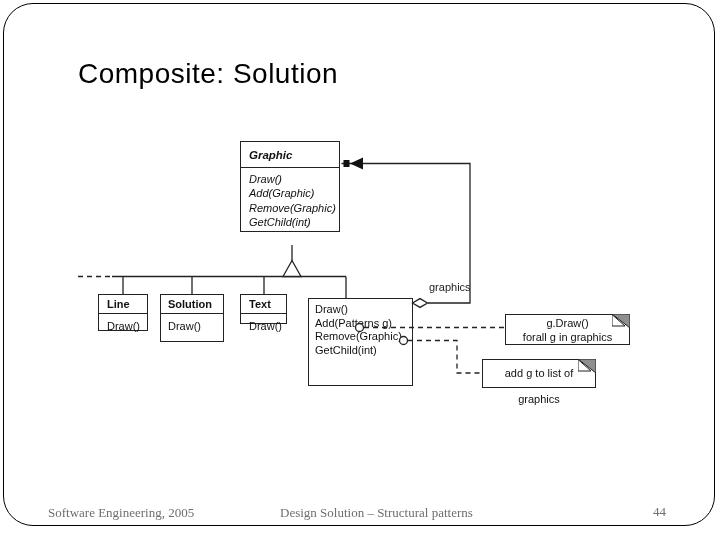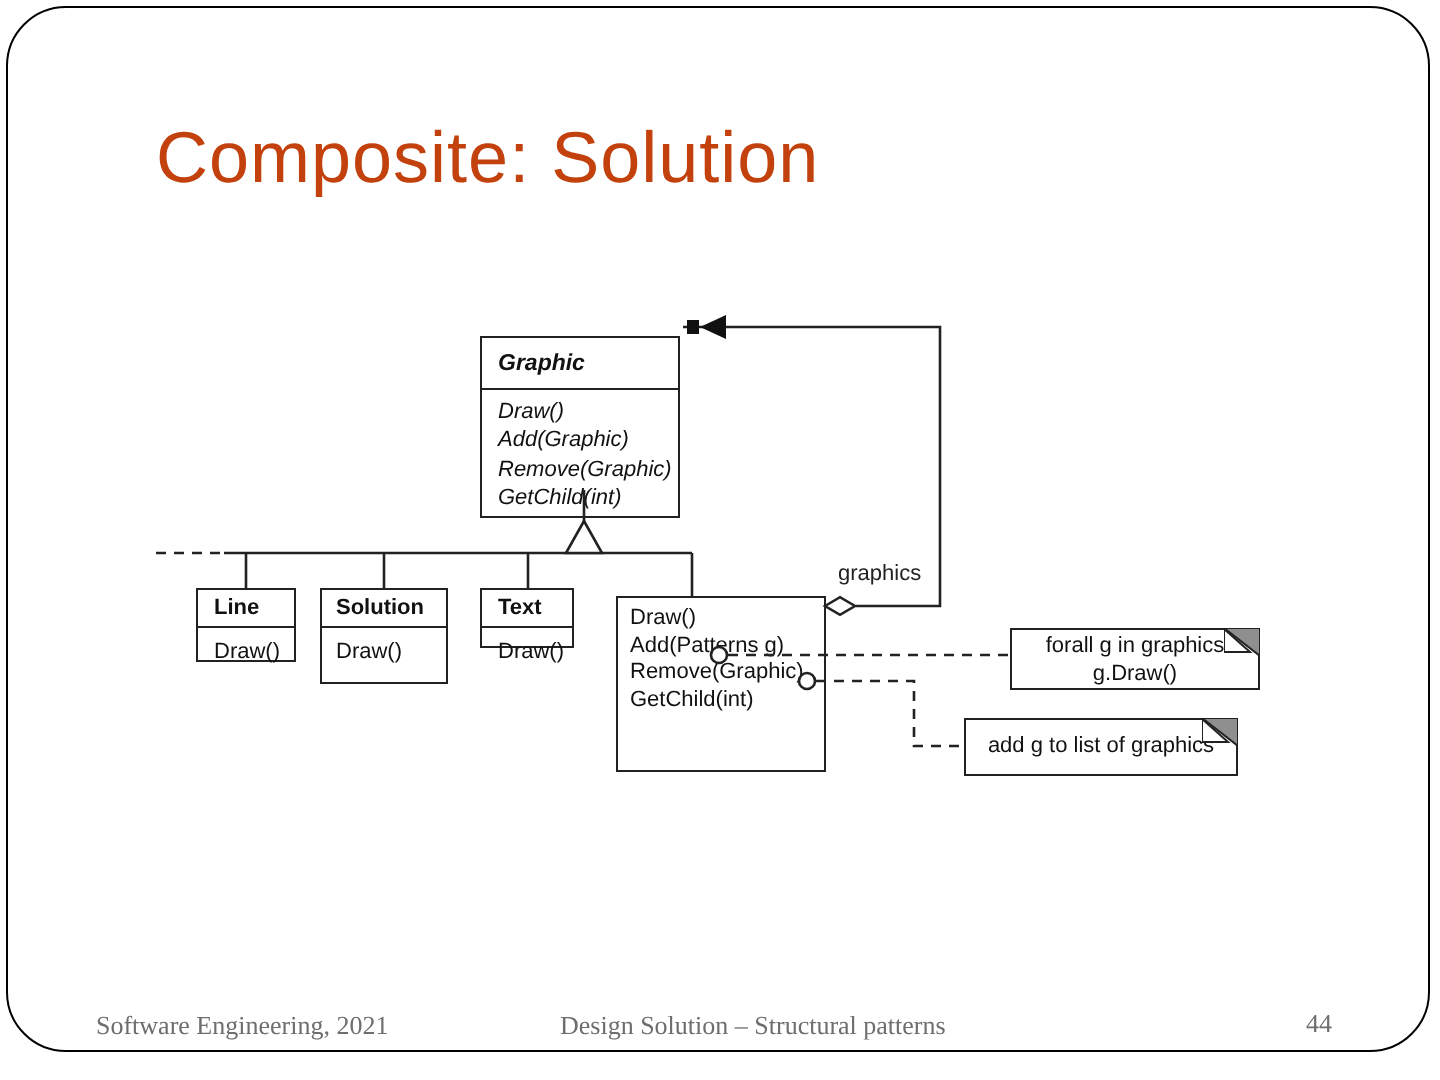--- a/index.html
+++ b/index.html
@@ -1,20 +1,20 @@
 <!DOCTYPE html>
 <html><head>
 <meta charset="utf-8">
 <style>
   html,body{margin:0;padding:0;background:#fff;width:720px;height:540px;overflow:hidden;}
   body{font-family:"Liberation Sans",sans-serif;position:relative;}
   .frame{position:absolute;left:3px;top:3px;width:712px;height:523px;
          border:1.5px solid #000;border-radius:30px;background:#fff;box-sizing:border-box;}
   .slide-title{position:absolute;left:78px;top:58px;margin:0;
-         font-size:36px;font-weight:400;color:#c2410c;letter-spacing:0.5px;}
+         font-size:28px;font-weight:400;color:#000000;letter-spacing:0.5px;}
   
   .uml-box{position:absolute;background:#fff;border:1.4px solid #222;box-sizing:border-box;
          font-size:11px;color:#111;}
   .uml-box .cls-name{border-bottom:1.4px solid #222;font-weight:bold;padding-left:8px;
          display:flex;align-items:center;box-sizing:border-box;}
   .uml-box .methods{padding:4px 4px 0 8px;}
   .uml-box .methods div{white-space:nowrap;}
   .italic{font-style:italic;}
   
   .uml-note{position:absolute;background:#fff;border:1.3px solid #222;box-sizing:border-box;
@@ -26,21 +26,21 @@
   .footer-text{position:absolute;font-family:"Liberation Serif",serif;
          font-size:13px;color:#6e6e6e;white-space:nowrap;}
 </style>
 </head>
 <body>
 
 <div class="frame"></div>
 
 <h1 class="slide-title">Composite: Solution</h1>
 
-<div class="uml-box" style="left:240px;top:168px;width:100px;height:91px;">
+<div class="uml-box" style="left:240px;top:141px;width:100px;height:91px;">
   <div class="cls-name italic" style="height:26px;font-size:11.5px;">Graphic</div>
   <div class="methods italic" style="line-height:14.3px;font-size:11px;">
     <div>Draw()</div>
     <div>Add(Graphic)</div>
     <div>Remove(Graphic)</div>
     <div>GetChild(int)</div>
   </div>
 </div>
 
 <div class="uml-box" style="left:98px;top:294px;width:50px;height:37px;">
@@ -66,21 +66,21 @@
 
 <div class="uml-box" style="left:308px;top:298px;width:105px;height:88px;">
   <div class="methods" style="line-height:13.5px;padding-left:6px;padding-top:4px;">
     <div>Draw()</div>
     <div>Add(Patterns g)</div>
     <div>Remove(Graphic)</div>
     <div>GetChild(int)</div>
   </div>
 </div>
 
-<div class="diagram-label" style="left:419px;top:281px;">graphics</div>
+<div class="diagram-label" style="left:429px;top:281px;">graphics</div>
 
 <svg class="overlay" width="720" height="540" viewBox="0 0 720 540">
   <g stroke="#222" stroke-width="1.3" fill="none">
 
     <line x1="292" y1="245" x2="292" y2="261"></line>
 
     <path d="M112 276.5 H346"></path>
     <path d="M78 276.5 H112" stroke-dasharray="5 4"></path>
     <path d="M123 276.5 V294"></path>
     <path d="M192 276.5 V294"></path>
@@ -104,27 +104,27 @@
     <circle cx="359.5" cy="327.5" r="4" fill="#fff"></circle>
     <circle cx="403.5" cy="340.5" r="4" fill="#fff"></circle>
   </g>
 </svg>
 
 <div class="uml-note" style="left:505px;top:314px;width:125px;height:31px;line-height:13.5px;padding-top:2px;">
   <svg class="fold" width="18" height="14" viewBox="0 0 18 14">
     <polygon points="0,0 18,0 18,14" fill="#8f8f8f" stroke="#222" stroke-width="1"></polygon>
     <polygon points="0,0.5 13,12 0,12" fill="#fff" stroke="#222" stroke-width="1"></polygon>
   </svg>
+  <div>g.Draw()</div>
   <div>forall g in graphics</div>
-  <div>g.Draw()</div>
 </div>
 
-<div class="uml-note" style="left:482px;top:359px;width:137px;height:29px;line-height:26px;">
+<div class="uml-note" style="left:482px;top:359px;width:114px;height:29px;line-height:26px;">
   <svg class="fold" width="18" height="14" viewBox="0 0 18 14">
     <polygon points="0,0 18,0 18,14" fill="#8f8f8f" stroke="#222" stroke-width="1"></polygon>
     <polygon points="0,0.5 13,12 0,12" fill="#fff" stroke="#222" stroke-width="1"></polygon>
   </svg>
   <div>add g to list of graphics</div>
 </div>
 
-<div class="footer-text" style="left:48px;top:505px;">Software Engineering, 2021</div>
+<div class="footer-text" style="left:48px;top:505px;">Software Engineering, 2005</div>
 <div class="footer-text" style="left:280px;top:505px;">Design Solution – Structural patterns</div>
 <div class="footer-text" style="left:653px;top:504px;">44</div>
 
 </body></html>

